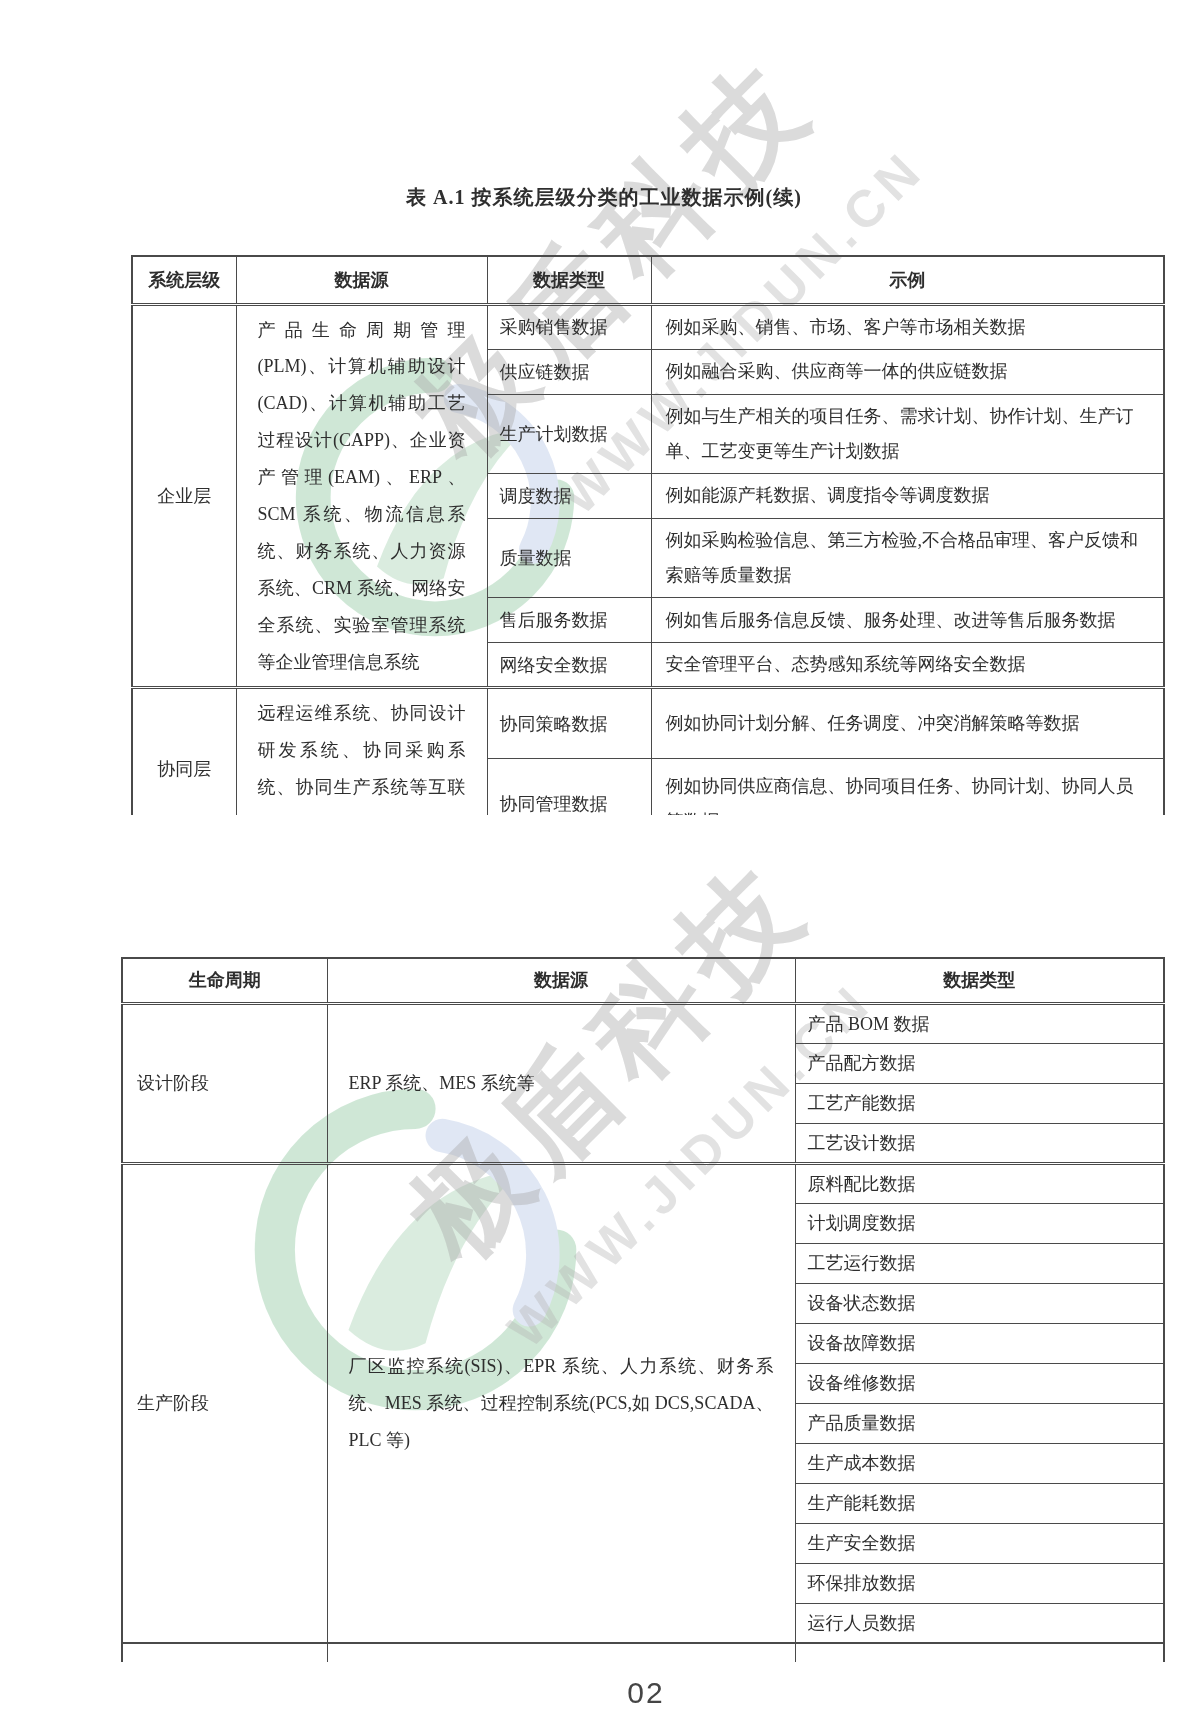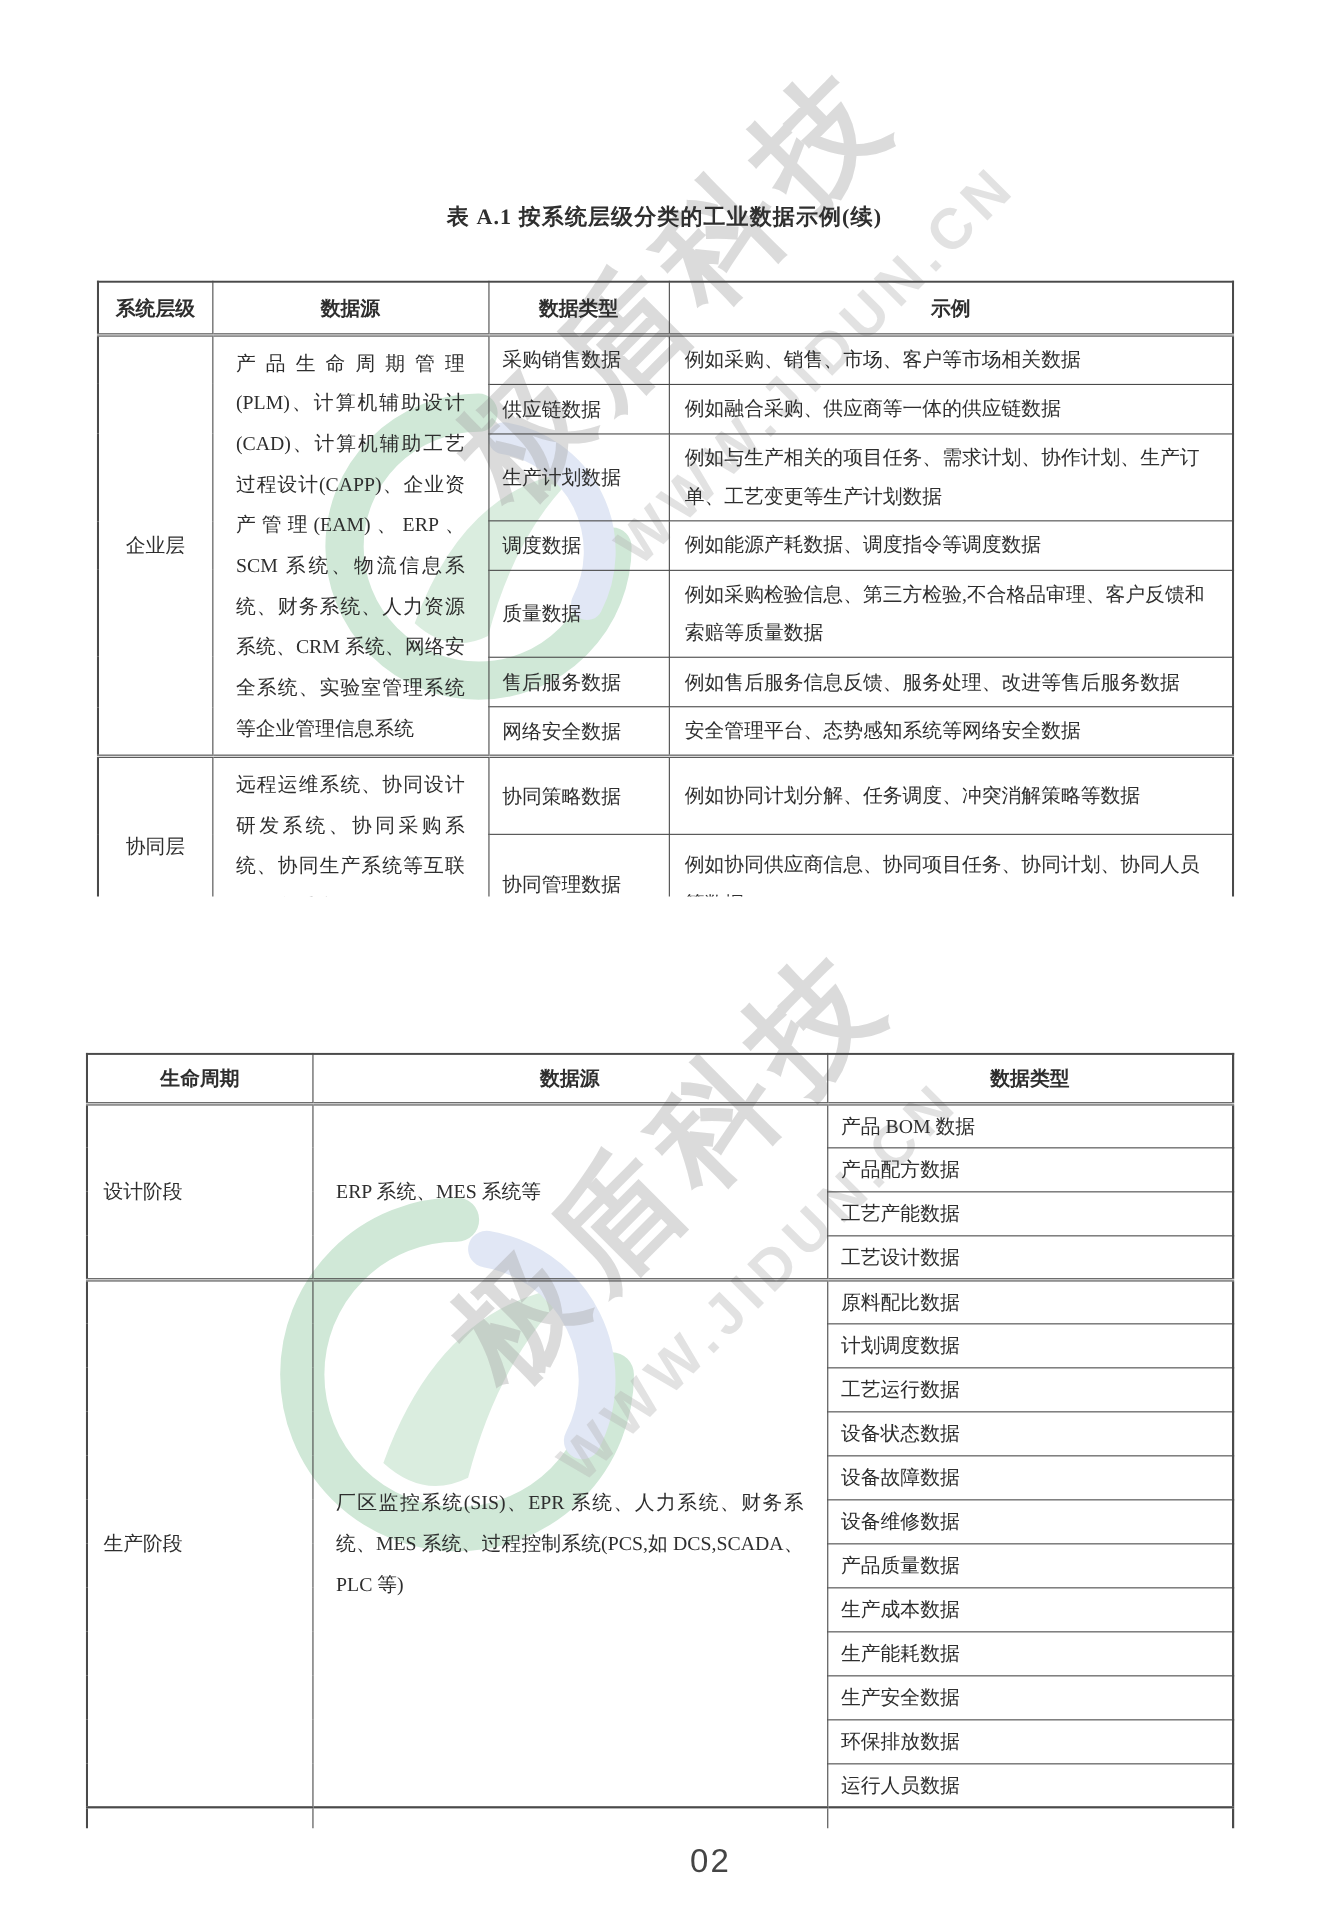--- a/index.html
+++ b/index.html
@@ -24,21 +24,21 @@
     position:absolute; left:70px; z-index:2;
     font-family:"Liberation Sans","DejaVu Sans",sans-serif;
     font-size:28px; font-weight:600; color:#3c3c3c; letter-spacing:1px;
   }
   .tbl-caption {
     position:absolute; left:88px; width:1032px; top:184px; z-index:2;
     text-align:center; font-size:20px; font-weight:700; color:#2f2f2f;
     letter-spacing:1px;
   }
   
-  .tbl-wrap { position:absolute; z-index:2; overflow:hidden; }
+  .tbl-wrap { position:absolute; z-index:2; overflow:hidden;margin-left:43px; }
   table { border-collapse:collapse; table-layout:fixed; }
   th, td { border:1px solid #4a4a4a; font-size:18px; vertical-align:middle; }
   table { border:2px solid #4a4a4a; }
   th { font-weight:700; text-align:center; padding:0 4px; }
   tr.thead th { border-bottom:3px double #4a4a4a; }
   tr.group-sep td { border-top:3px double #4a4a4a; }
   td.level  { text-align:center; }
   td.phase  { text-align:left; padding-left:14px; }
   td.source { text-align:justify; padding:6px 21px; line-height:2.05; }
   td.dtype  { text-align:left; padding-left:12px; }

